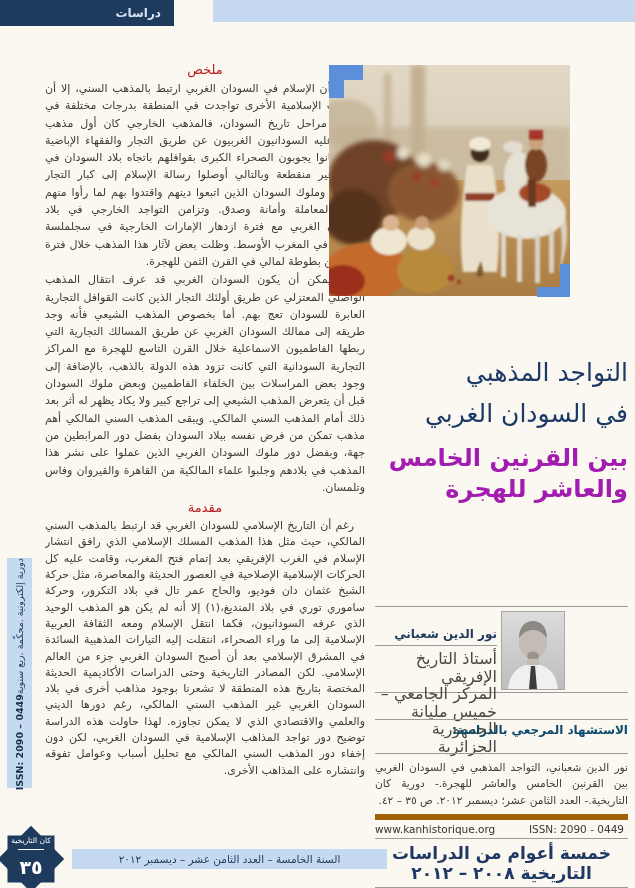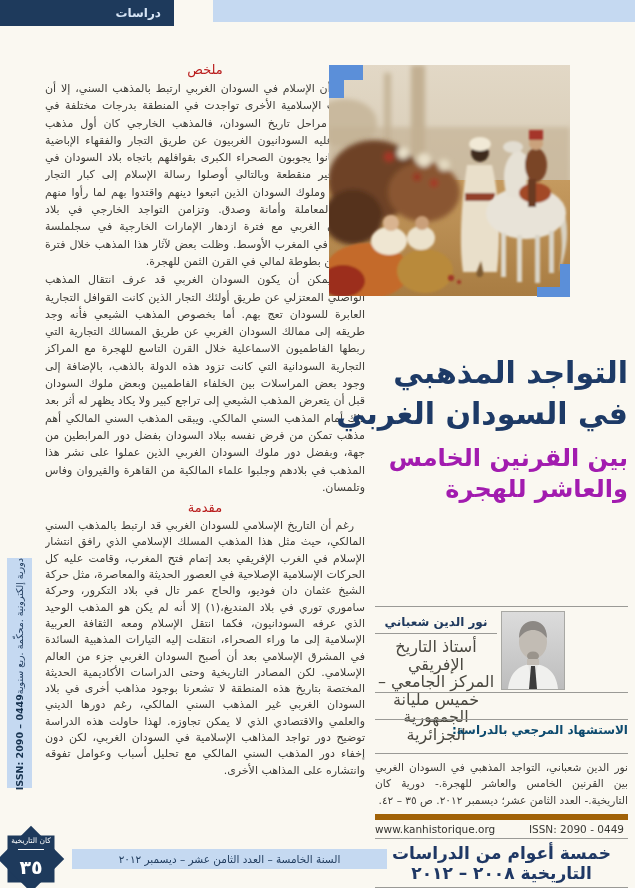--- a/index.html
+++ b/index.html
@@ -29,29 +29,29 @@
   
   .painting{position:absolute;left:329px;top:65px;width:241px;height:231px;}
   .corner{position:absolute;background:#5b8fd9;}
   .c-tl-h{left:329px;top:65px;width:34px;height:15px;}
   .c-tl-v{left:329px;top:65px;width:15px;height:33px;}
   .c-br-h{left:537px;top:287px;width:33px;height:10px;}
   .c-br-v{left:560px;top:264px;width:10px;height:33px;}
 
   
   .title-block{position:absolute;left:250px;top:352px;width:378px;text-align:right;}
-  .t-navy{font-size:30px;font-weight:bold;color:#1d3a66;line-height:41px;margin:0;}
+  .t-navy{font-size:25px;font-weight:normal;color:#1d3a66;line-height:41px;margin:0;}
   .t-dark{font-size:24px;font-weight:bold;color:#a21caf;line-height:31px;margin:0;}
   .t-gap{height:9px;}
 
   
   .author-box{position:absolute;left:375px;top:606px;width:253px;height:85px;
        border-top:1px solid #9a9a96;border-bottom:1px solid #9a9a96;}
   .photo{position:absolute;left:126px;top:4px;width:62px;height:77px;border:1px solid #a8a8a4;background:#d8d8d8;}
-  .author-text{position:absolute;right:131px;left:0;top:8px;text-align:center;}
+  .author-text{position:absolute;right:131px;left:0;top:20px;text-align:right;}
   .author-name{font-size:12px;font-weight:bold;color:#203a5e;border-bottom:1px solid #9a9a96;
        padding-bottom:4px;margin-bottom:4px;}
   .author-line{font-size:16px;color:#4a4840;line-height:17.5px;}
 
   
   .cite-box{position:absolute;left:375px;top:719px;width:253px;border-top:1px solid #9a9a96;}
   .cite-heading{font-size:12px;font-weight:bold;color:#0c4a6e;text-align:right;
        padding:3px 0 16px 0;border-bottom:1px solid #9a9a96;}
   .cite-text{font-size:10.6px;color:#3f3d38;line-height:16.4px;text-align:justify;
        padding:5px 0 6px 0;border-bottom:6px solid #a16207;}

